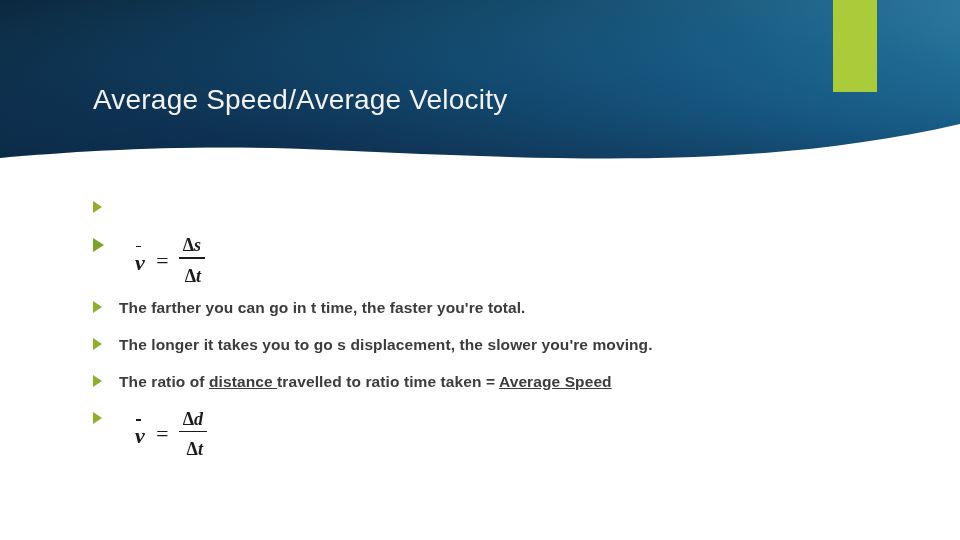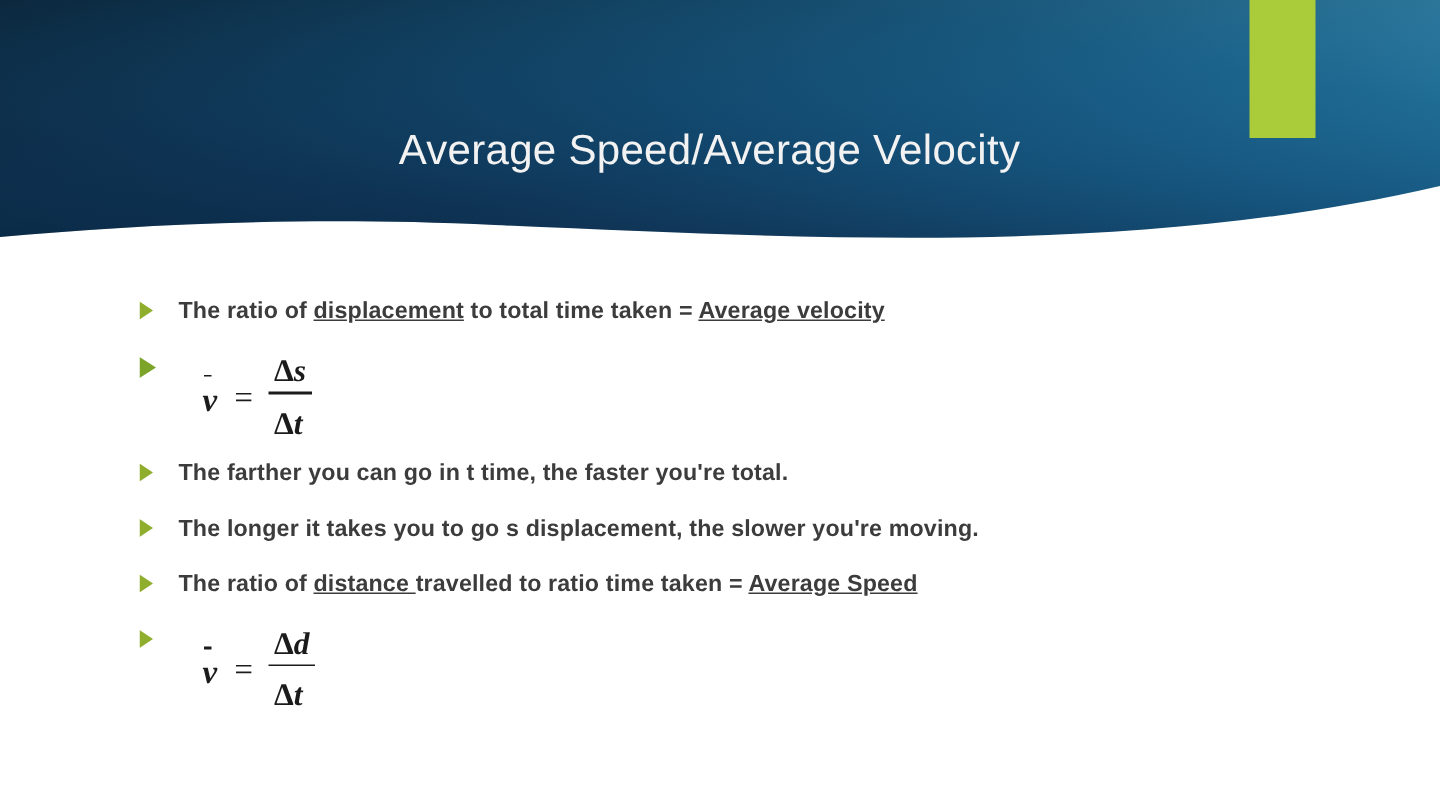--- a/index.html
+++ b/index.html
@@ -47,21 +47,20 @@
   .slide-title {
     position: absolute;
     left: 93px;
     top: 84px;
     width: 760px;
     font-size: 28px;
     font-weight: 400;
     color: #f2f2f2;
     letter-spacing: 0.2px;
     font-family: "Liberation Sans", sans-serif;
-    text-align: center;
   }
 
   
   .body-area {
     position: absolute;
     left: 93px;
     top: 198px;
     width: 790px;
   }
 
@@ -124,23 +123,23 @@
     height: 1.6px;
     background: #1b1b1b;
   }
   .formula .eq {
     font-size: 22px;
     margin: 0 9px 0 10px;
     font-style: italic;
   }
   .frac {
     display: inline-block;
-    text-align: left;
+    text-align: right;
     vertical-align: middle;
-    font-size: 21px;
+    font-size: 18px;
   }
   .frac .num {
     display: block;
     padding: 0 4px 1px 4px;
     font-style: italic;
     font-weight: bold;
   }
   .frac .bar {
     display: block;
     height: 1.6px;
@@ -189,23 +188,20 @@
   <div class="slide-title">Average Speed/Average Velocity</div>
 
   <div class="body-area">
 
     <div class="bullet-row">
       <span class="bullet-marker">
         <svg width="10" height="12" viewBox="0 0 10 12">
             <path d="M0,0 L9,6 L0,12 Z" fill="#8fae2e"></path>
           </svg>
       </span>
-      <span class="bullet-text">
-        <span>The ratio of </span><span class="u">displacement</span><span> to total time taken = </span><span class="u">Average velocity</span>
-      </span>
     </div>
 
     <div class="bullet-row">
       <span class="bullet-marker big">
         <svg width="12" height="14" viewBox="0 0 12 14">
             <path d="M0,0 L11,7 L0,14 Z" fill="#7ba428"></path>
           </svg>
       </span>
       <span class="formula">
         <span class="lhs">

